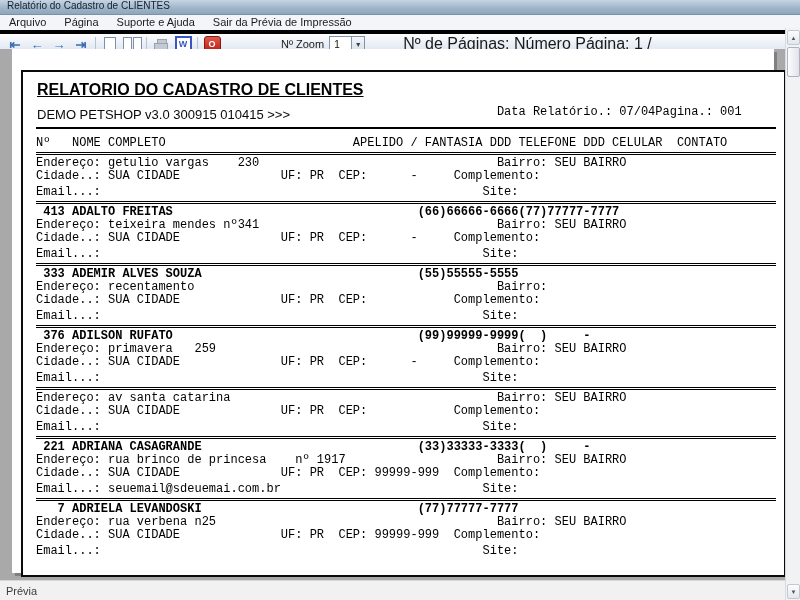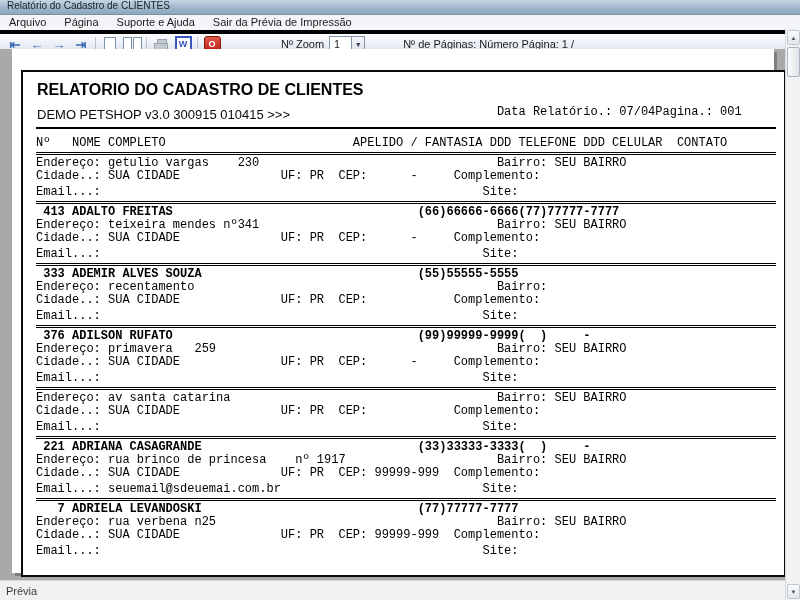--- a/index.html
+++ b/index.html
@@ -30,31 +30,31 @@
   .red-ic{width:15px;height:14px;border-radius:3px;background:linear-gradient(#e05a4e,#bb1f14);
           border:1px solid #8d150c;color:#fff;font-size:9px;font-weight:bold;
           display:flex;align-items:center;justify-content:center;}
   .zoom-label{font-size:11px;color:#1a1a1a;margin:0 5px 0 58px;}
   .zoom-box{width:34px;height:15px;background:#fff;border:1px solid #8294ab;
             display:flex;align-items:center;cursor:pointer;}
   .zoom-box .val{flex:1;font-size:10px;padding-left:4px;color:#111;}
   .zoom-box .dd{width:12px;height:100%;background:linear-gradient(#f4f6f9,#d8dfe8);
                 border-left:1px solid #8294ab;font-size:7px;color:#33435c;
                 display:flex;align-items:center;justify-content:center;}
-  .pages-label{font-size:11px;color:#1a1a1a;margin-left:38px;}
+  .pages-label{font-size:16px;color:#1a1a1a;margin-left:38px;}
   
   .preview{position:absolute;top:49px;left:0;right:15px;bottom:19px;background:#a9a9a9;overflow:hidden;}
   .page{position:absolute;left:12px;top:0;width:762px;height:524px;background:#fff;
         box-shadow:3px 3px 0 #7f7f7f;}
   .frame{position:absolute;left:9px;top:21px;width:740px;height:497px;
          border:2px solid #0a0a0a;overflow:hidden;background:#fff;
          padding:6px 8px 0 13px;box-sizing:content-box;}
   pre{margin:0;font-family:"Liberation Mono",monospace;font-size:12px;
       line-height:13px;white-space:pre;color:#000;}
-  .rep-title{font-size:16px;font-weight:bold;color:#000;margin:2px 0 0 1px;line-height:19px;}
+  .rep-title{font-size:16px;font-weight:bold;color:#000;margin:2px 0 0 1px;line-height:19px;text-decoration:underline;}
   .sub-row{position:relative;height:17px;margin-top:7px;}
   .demo{position:absolute;left:1px;top:1px;font-size:13px;color:#0a0a0a;}
   .thick-rule{border-top:2px solid #000;margin-top:4px;}
   .hdr{margin-top:8px;height:13px;}
   .sep2{height:1px;border-top:1px solid #000;border-bottom:1px solid #000;margin:2px 0;}
   .rl{height:13px;}
   .rl.b{font-weight:bold;}
   .em{margin-top:3px;}
   
   .vscroll{position:absolute;top:28px;right:0;bottom:0;width:15px;background:#f1f2f4;

